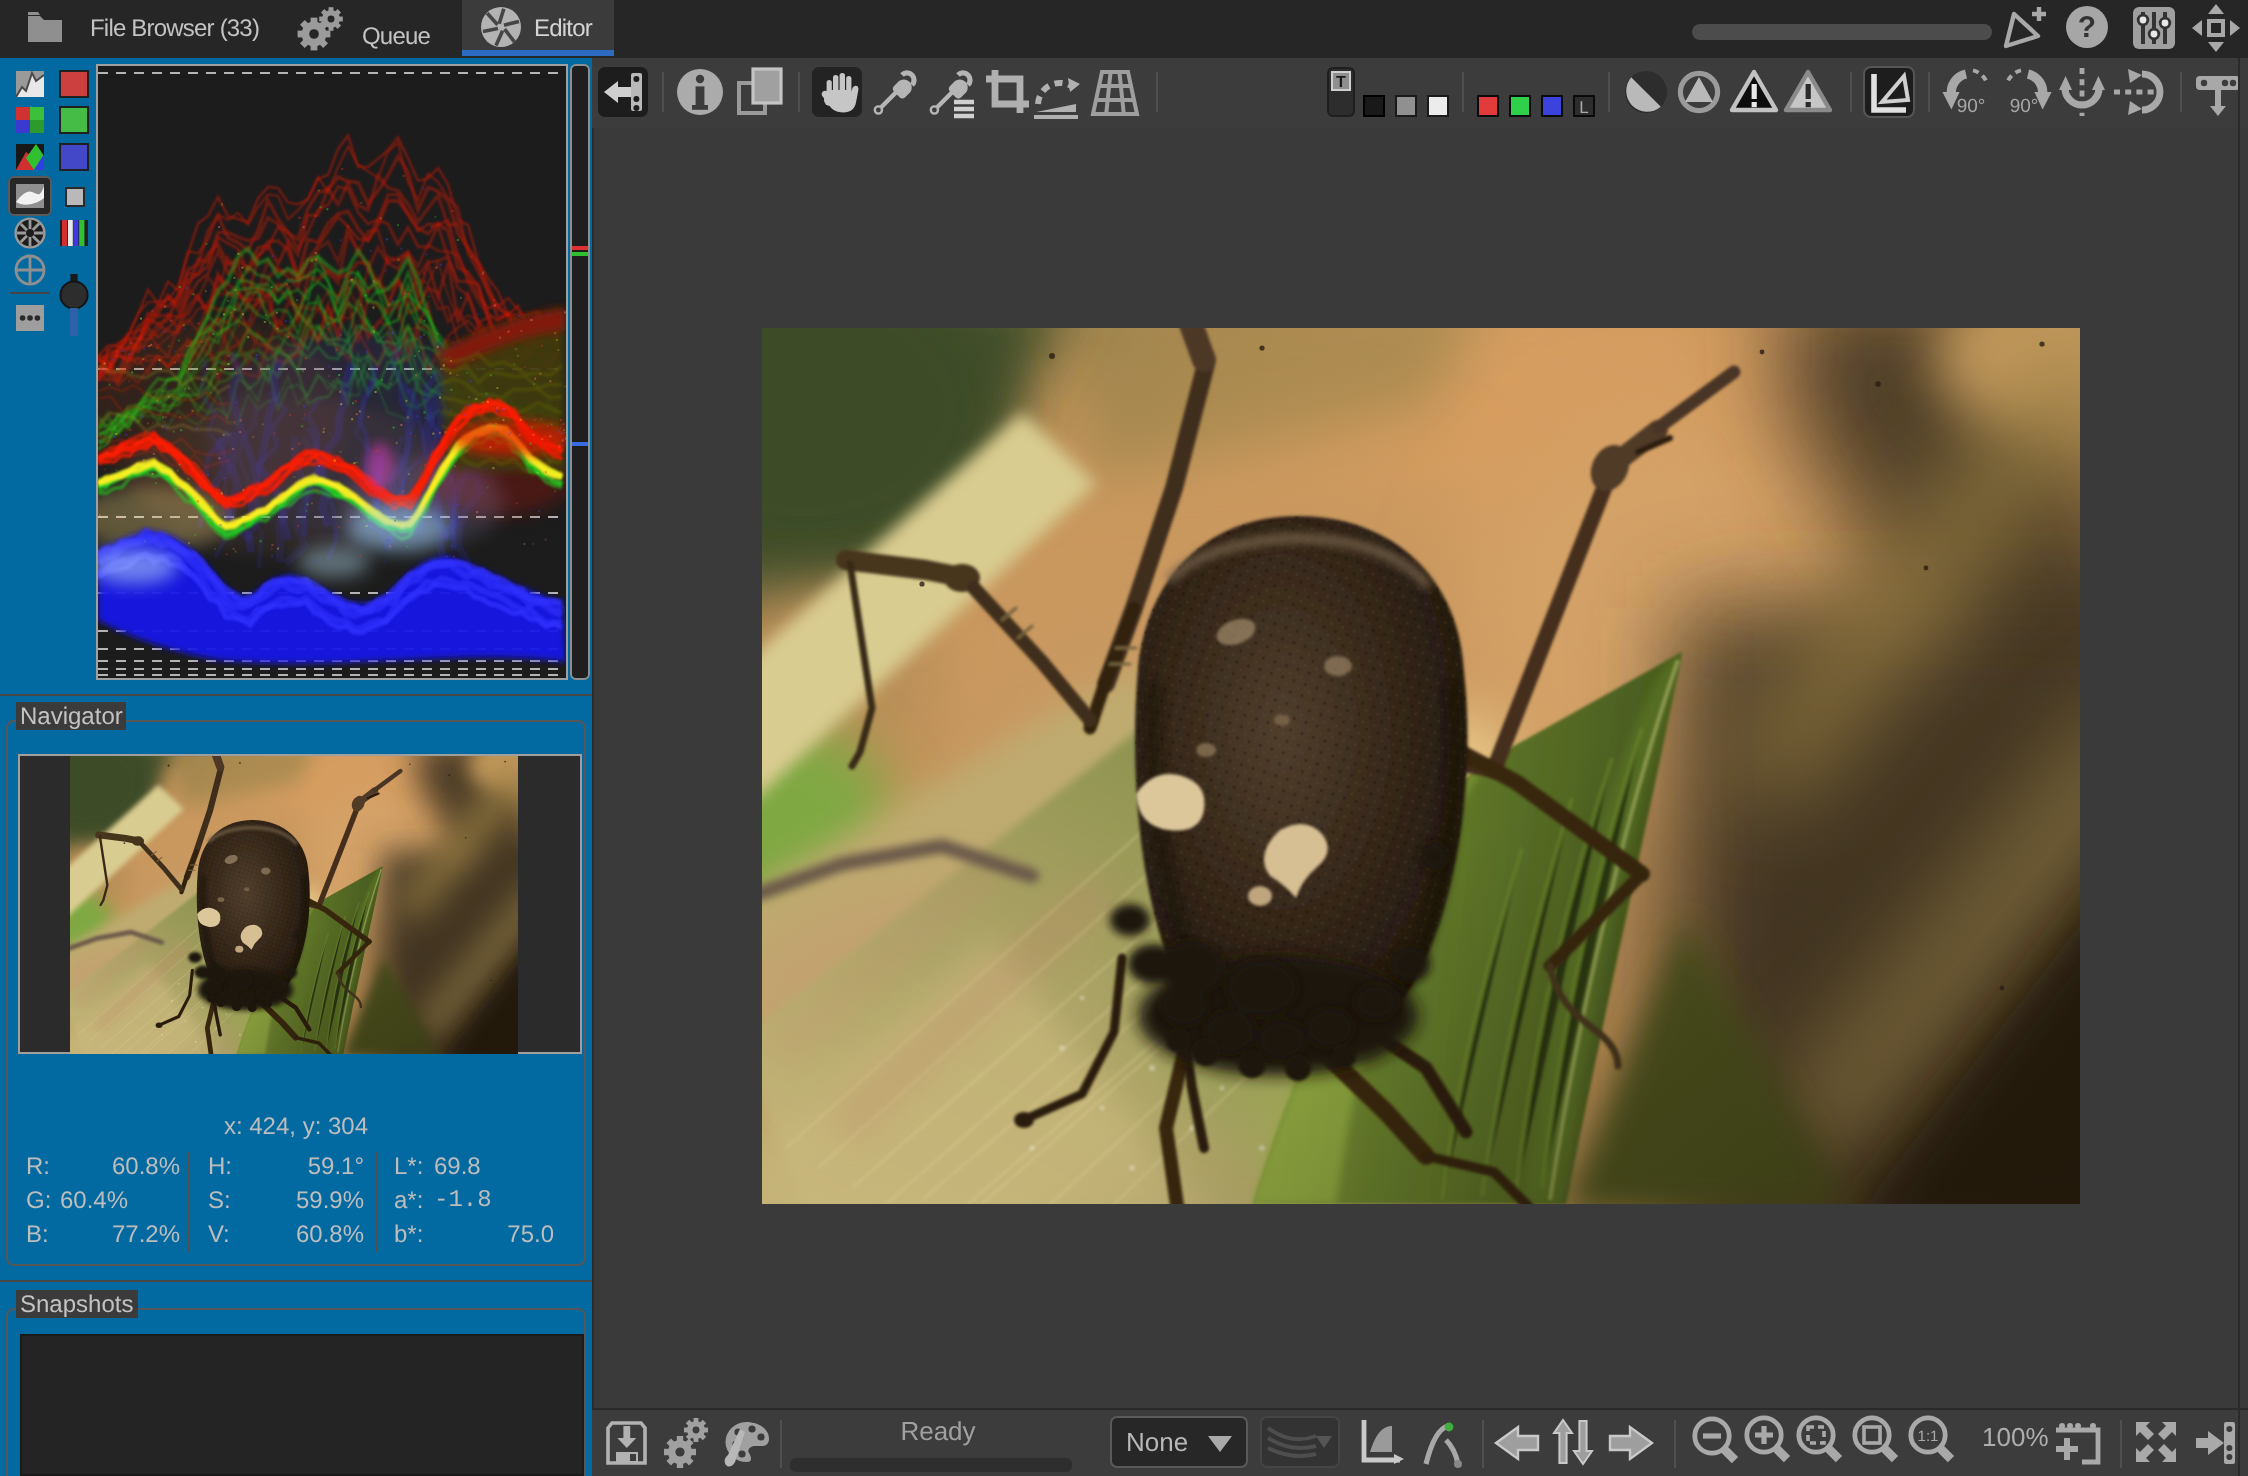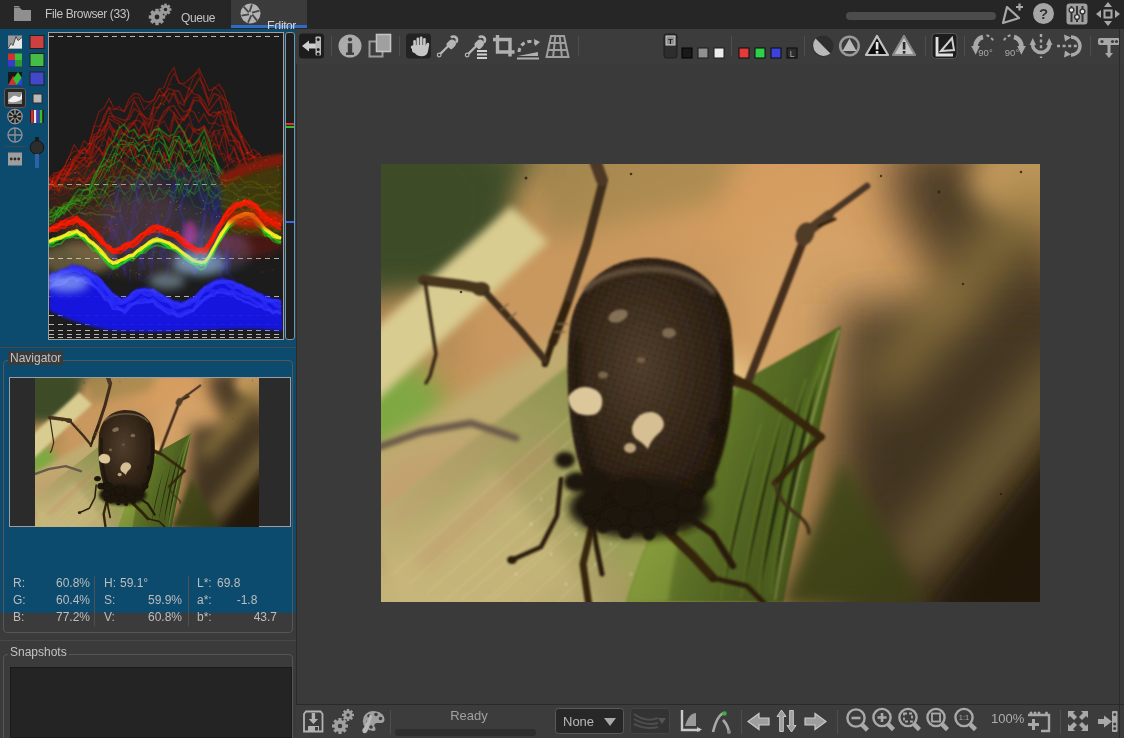--- a/index.html
+++ b/index.html
@@ -57,21 +57,21 @@
     <circle cx="10.5" cy="10.5" r="10" fill="#b3b3b3"></circle>
     <g stroke="#454545" stroke-width="1.8">
       <path d="M9.6,8.8 L11.9,1.4"></path>
         <path d="M12,9.6 L19.5,7.7"></path>
         <path d="M12.3,11.6 L17.2,17.9"></path>
       <path d="M11.3,12.4 L8,19.7"></path>
         <path d="M9,11.3 L1.5,12.7"></path>
         <path d="M8.8,9.4 L3.6,3.6"></path>
     </g>
   </svg>
-  <div class="abs txt tabt" style="left:267px;top:7px;color:#d4d4d4;margin-top:12px;">Editor</div>
+  <div class="abs txt tabt" style="left:267px;top:7px;color:#d4d4d4;">Editor</div>
   
   <div class="abs" style="left:846px;top:12px;width:150px;height:8px;background:#4c4c4c;border-radius:4px;"></div>
   <svg class="abs" style="left:1000px;top:3px" width="25" height="23" viewBox="0 0 25 23">
     <path d="M3,20 L7,4 L19,15 Z" fill="none" stroke="#a8a8a8" stroke-width="2.2" stroke-linejoin="round"></path>
     <path d="M16,4 h7 M19.5,0.5 v7" stroke="#a8a8a8" stroke-width="2.2"></path>
   </svg>
   <circle>
   <svg class="abs" style="left:1032px;top:2px" width="23" height="23" viewBox="0 0 23 23">
     <circle cx="11.5" cy="11.5" r="10.5" fill="#a6a6a6"></circle>
     <text x="11.5" y="16.5" font-size="15" font-weight="bold" fill="#333" text-anchor="middle" font-family="Liberation Sans">?</text>
@@ -91,21 +91,21 @@
     <g fill="#a8a8a8">
       <rect x="9.5" y="9.5" width="7" height="7" fill="none" stroke="#a8a8a8" stroke-width="2"></rect>
       <path d="M13,1 L17,6 H9 Z"></path>
           <path d="M13,25 L17,20 H9 Z"></path>
       <path d="M1,13 L6,9 V17 Z"></path>
           <path d="M25,13 L20,9 V17 Z"></path>
     </g>
   </svg>
 </circle></div>
 
-<div class="abs" style="left:0;top:29px;width:296px;height:584px;background:#0c4a6e;">
+<div class="abs" style="left:0;top:29px;width:296px;height:709px;background:#0369a1;">
 
   <svg class="abs" style="left:0;top:0" width="47" height="150" viewBox="0 0 47 150">
 
     <g>
       <rect x="8" y="6.5" width="14" height="13" fill="#9a9a9a"></rect>
       <path d="M8,19.5 l3,-5 2,2 3,-9 2,4 4,-3 v11 z" fill="#e8e8e8"></path>
       <path d="M8,19.5 l3,-5 2,2 3,-9 2,4 4,-3" fill="none" stroke="#4a4a4a" stroke-width="1"></path>
       <g>
         <rect x="8" y="24.5" width="7" height="6.5" fill="#d03232"></rect>
           <rect x="15" y="24.5" width="7" height="6.5" fill="#3cc03c"></rect>
@@ -722,40 +722,41 @@
   <div class="abs" style="left:286px;top:96.5px;width:8px;height:2px;background:#2fc02f;"></div>
   <div class="abs" style="left:286px;top:192px;width:8px;height:2px;background:#3a6ae0;"></div>
 
   <div class="abs" style="left:0;top:318px;width:296px;height:1px;background:#484848;"></div>
   <div class="abs" style="left:3px;top:331px;width:290px;height:273px;border:1px solid #565656;border-radius:4px;"></div>
   <div class="abs txt" style="left:8px;top:322px;background:#3b3b3b;padding:0 2px;">Navigator</div>
   <div class="abs" style="left:9px;top:348px;width:282px;height:150px;background:#2b2b2b;border:1px solid #9e9e9e;"></div>
   <svg class="abs" style="left:35px;top:349px" width="224" height="149" viewBox="0 0 659 438">
       <use href="#photo"></use>
     </svg>
+  <div class="abs txt" style="left:0;top:527px;width:296px;text-align:center;color:#bdbdbd;">x: 424, y: 304</div>
   <div class="abs" style="left:94px;top:547px;width:1px;height:50px;background:#505050;"></div>
   <div class="abs" style="left:188px;top:547px;width:1px;height:50px;background:#505050;"></div>
   <div class="abs txt" style="left:13px;top:547px;color:#bdbdbd;">R:</div>
   <div class="abs txt" style="left:30px;top:547px;width:60px;text-align:right;color:#bdbdbd;">60.8%</div>
   <div class="abs txt" style="left:13px;top:564px;color:#bdbdbd;">G:</div>
-  <div class="abs txt" style="left:30px;top:564px;width:60px;text-align:right;color:#bdbdbd;">60.4%</div>
+  <div class="abs txt" style="left:30px;top:564px;width:60px;color:#bdbdbd;">60.4%</div>
   <div class="abs txt" style="left:13px;top:581px;color:#bdbdbd;">B:</div>
   <div class="abs txt" style="left:30px;top:581px;width:60px;text-align:right;color:#bdbdbd;">77.2%</div>
   <div class="abs txt" style="left:104px;top:547px;color:#bdbdbd;">H:</div>
-  <div class="abs txt" style="left:120px;top:547px;width:62px;color:#bdbdbd;">59.1°</div>
+  <div class="abs txt" style="left:120px;top:547px;width:62px;text-align:right;color:#bdbdbd;">59.1°</div>
   <div class="abs txt" style="left:104px;top:564px;color:#bdbdbd;">S:</div>
   <div class="abs txt" style="left:120px;top:564px;width:62px;text-align:right;color:#bdbdbd;">59.9%</div>
   <div class="abs txt" style="left:104px;top:581px;color:#bdbdbd;">V:</div>
   <div class="abs txt" style="left:120px;top:581px;width:62px;text-align:right;color:#bdbdbd;">60.8%</div>
   <div class="abs txt" style="left:197px;top:547px;color:#bdbdbd;">L*:</div>
   <div class="abs txt" style="left:217px;top:547px;width:60px;text-align:left;color:#bdbdbd;">69.8</div>
   <div class="abs txt" style="left:197px;top:564px;color:#bdbdbd;">a*:</div>
-  <div class="abs txt" style="left:217px;top:564px;width:60px;text-align:center;color:#bdbdbd;">-1.8</div>
+  <div class="abs txt" style="left:217px;top:564px;width:60px;text-align:left;color:#bdbdbd;font-family:Liberation Mono, monospace;">-1.8</div>
   <div class="abs txt" style="left:197px;top:581px;color:#bdbdbd;">b*:</div>
-  <div class="abs txt" style="left:217px;top:581px;width:60px;text-align:right;color:#bdbdbd;">43.7</div>
+  <div class="abs txt" style="left:217px;top:581px;width:60px;text-align:right;color:#bdbdbd;">75.0</div>
 
   <div class="abs" style="left:0;top:611px;width:296px;height:1px;background:#484848;"></div>
   <div class="abs" style="left:3px;top:625px;width:290px;height:88px;border:1px solid #565656;border-radius:4px;"></div>
   <div class="abs txt" style="left:8px;top:616px;background:#3b3b3b;padding:0 2px;">Snapshots</div>
   <div class="abs" style="left:10px;top:638px;width:282px;height:71px;background:#242424;border:1px solid #1a1a1a;"></div>
 </div>
 
 <div class="abs" style="left:296px;top:29px;width:828px;height:709px;background:#3a3a3a;">
   <div class="abs" style="left:0;top:0;width:1px;height:709px;background:#2c2c2c;"></div>
   <svg class="abs" style="left:0;top:0" width="828" height="35" viewBox="0 0 828 35">

